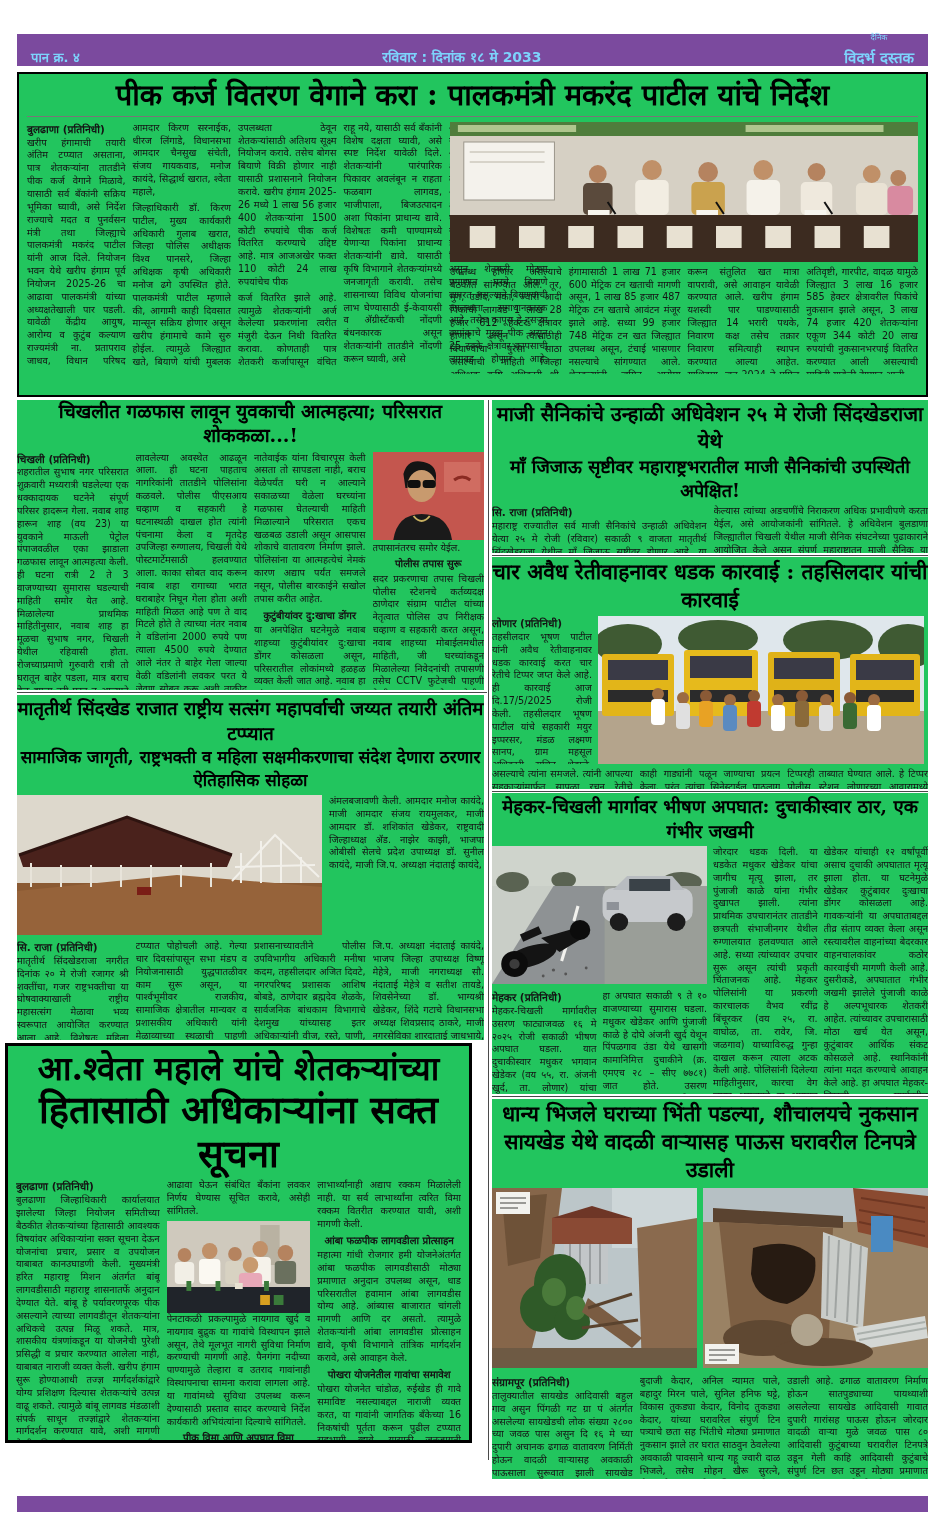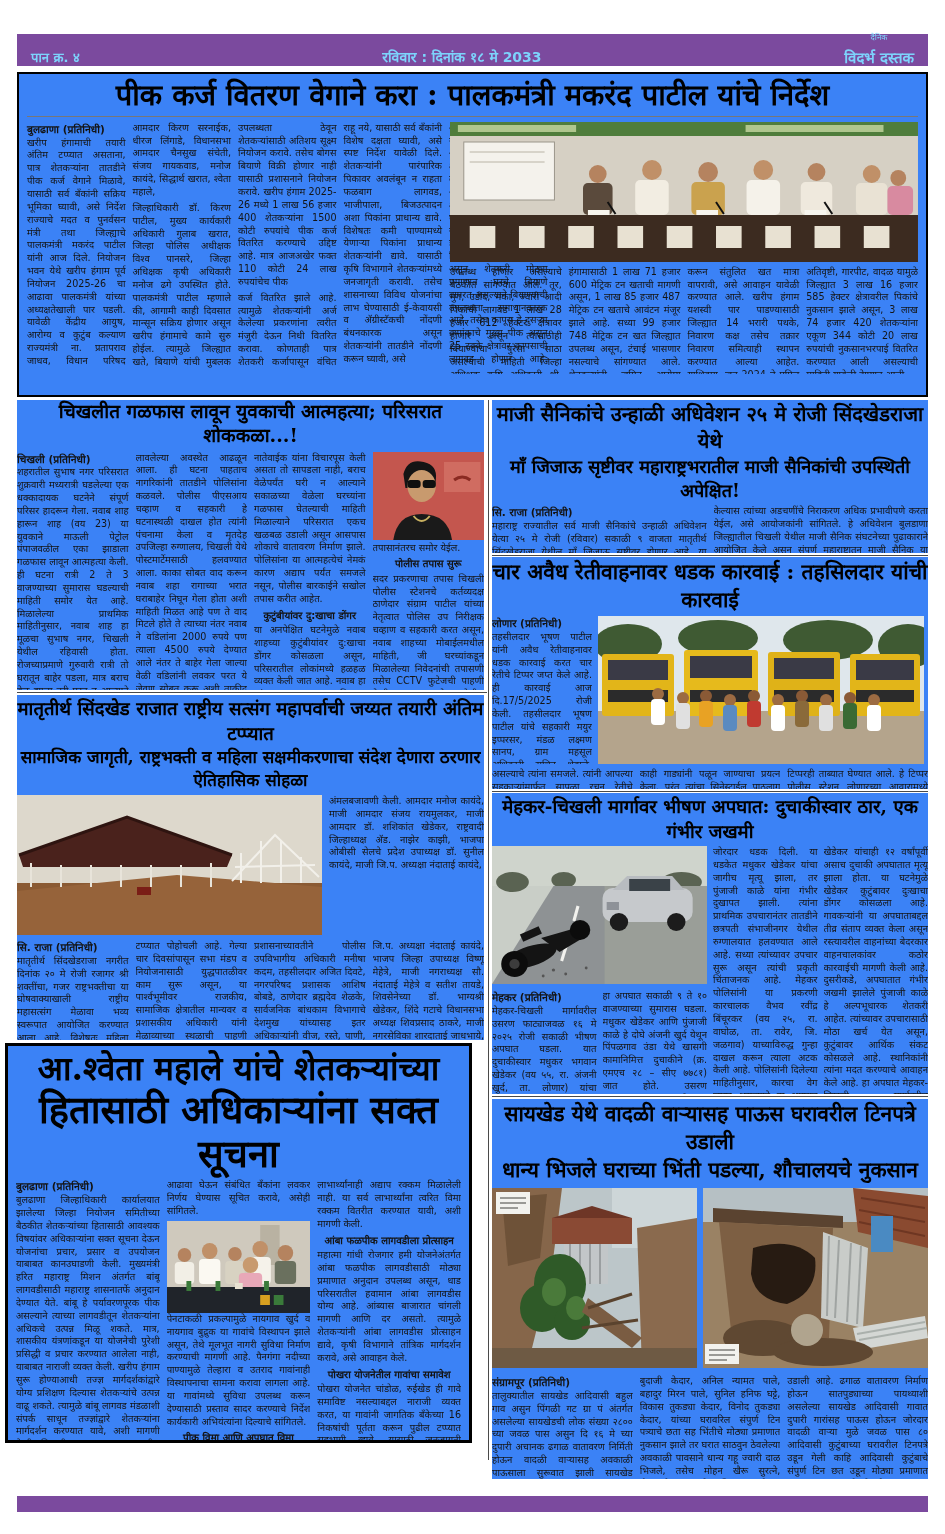--- a/index.html
+++ b/index.html
@@ -7,21 +7,21 @@
         font-family:"DejaVu Sans","Liberation Sans",sans-serif;color:#141414;overflow:hidden;}
   
   .masthead{position:absolute;left:17px;top:34px;width:911px;height:32px;background:#7b4a9e;
             display:flex;align-items:flex-end;justify-content:space-between;color:#7dd3fc;padding:0 14px;box-sizing:border-box;gap:38px;}
   .mh-page{font-size:13px;font-weight:bold;}
   .mh-date{font-size:14px;font-weight:bold;}
   .brand{text-align:center;line-height:1;}
   .brand .small{display:block;font-size:8px;margin-bottom:9px;}
   .brand .big{display:block;font-size:15px;font-weight:bold;}
   
-  .art{position:absolute;box-sizing:border-box;overflow:hidden;background:#3b82f6;}
+  .art{position:absolute;box-sizing:border-box;overflow:hidden;background:#22c55e;}
   .hl{font-weight:bold;text-align:center;color:#000;font-family:"DejaVu Serif","Liberation Serif",serif;}
   .byline{font-weight:bold;font-size:10.5px;margin:0 0 2px 0;}
   .body-txt{font-size:9.6px;line-height:1.34;text-align:justify;}
   .body-txt p{margin:0 0 3px 0;}
   .subhead{font-weight:bold;font-size:10px;text-align:center;margin:2px 0;}
   .colgrid{display:grid;gap:7px;}
   .colgrid>div{overflow:hidden;}
   .hairline{position:absolute;background:#4a4a4a;}
   .photo{display:block;width:100%;}
   
@@ -412,22 +412,22 @@
         <p>महात्मा गांधी रोजगार हमी योजनेअंतर्गत आंबा फळपीक लागवडीसाठी मोठ्या प्रमाणात अनुदान उपलब्ध असून, धाड परिसरातील हवामान आंबा लागवडीस योग्य आहे. आंब्यास बाजारात चांगली मागणी आणि दर असतो. त्यामुळे शेतकऱ्यांनी आंबा लागवडीस प्रोत्साहन द्यावे, कृषी विभागाने तांत्रिक मार्गदर्शन करावे, असे आवाहन केले.</p>
         <div class="subhead">पोखरा योजनेतील गावांचा समावेश</div>
         <p>पोखरा योजनेत चांडोळ, रुईखेड ही गावे समाविष्ट नसल्याबद्दल नाराजी व्यक्त करत, या गावांनी जागतिक बँकेच्या 16 निकषांची पूर्तता करून पुढील टप्प्यात सहभागी व्हावे, यासाठी जनजागृती करावी, असे सांगितले.</p>
         <div class="subhead">मनरेगा कामांवरील स्थगिती उठवावी</div>
         <p>महात्मा गांधी रोजगार हमी योजनेच्या नव्या कामांवर विभागीय स्थगिती लावण्यात आलेली आहे. ही स्थगिती तात्काळ उठवून मनरेगामधील समाजोपयोगी कामे तत्काळ सुरू करावीत, अशी मागणी केली.</p>
       </div>
     </div>
   </div>
 
   <div class="art" style="left:492px;top:1099px;width:436px;height:380px;">
+    <div class="hl" style="font-size:21px;">धान्य भिजले घराच्या भिंती पडल्या, शौचालयचे नुकसान</div>
     <div class="hl" style="font-size:21px;">सायखेड येथे वादळी वाऱ्यासह पाऊस घरावरील टिनपत्रे उडाली</div>
-    <div class="hl" style="font-size:21px;">धान्य भिजले घराच्या भिंती पडल्या, शौचालयचे नुकसान</div>
     <div style="display:flex;gap:6px;margin-top:5px;height:180px;">
       <svg class="photo" style="width:205px;height:180px;" viewBox="0 0 205 180" preserveAspectRatio="none">
         <rect width="205" height="180" fill="#bcc6c9"></rect>
         <rect x="120" y="0" width="85" height="60" fill="#cdd6d8"></rect>
         <path d="M0 0 L70 0 L60 80 L40 160 L0 180 Z" fill="#86664a"></path>
         <path d="M10 10 L55 6 L48 70 L16 78 Z" fill="#6e5238"></path>
         <path d="M145 40 L205 30 L205 180 L150 180 Z" fill="#8a6a4e"></path>
         <rect x="60" y="30" width="80" height="26" fill="#8a4a34"></rect>
         <path d="M60 30 L100 18 L140 30 Z" fill="#6e3626"></path>
         <rect x="72" y="56" width="44" height="40" fill="#c2c6c8"></rect>

